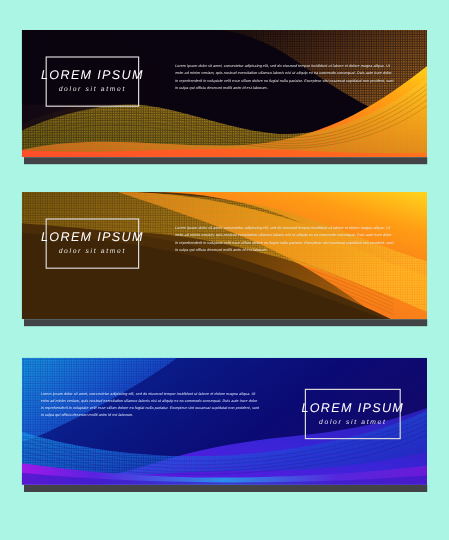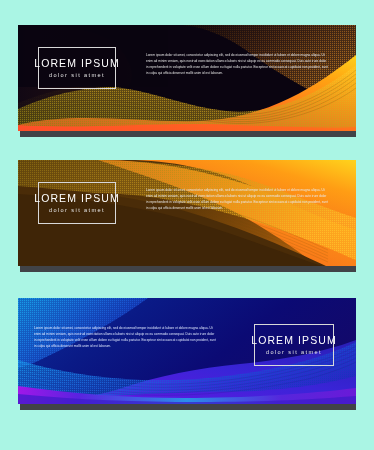--- a/index.html
+++ b/index.html
@@ -3,21 +3,21 @@
 <meta charset="utf-8">
 <style>
   html,body{margin:0;padding:0;}
   body{
     width:374px;height:450px;
     background:#aaf5e4;
     font-family:"Liberation Sans", sans-serif;
     overflow:hidden;
     position:relative;
   }
-  .page{position:relative;width:374px;height:346px;}
+  .page{position:relative;width:374px;height:346px;font-style:italic;}
 
   .banner{
     position:absolute;
     left:18px;
     width:338px;
     overflow:hidden;
     box-sizing:border-box;
   }
   .banner .shadow{
     position:absolute;

